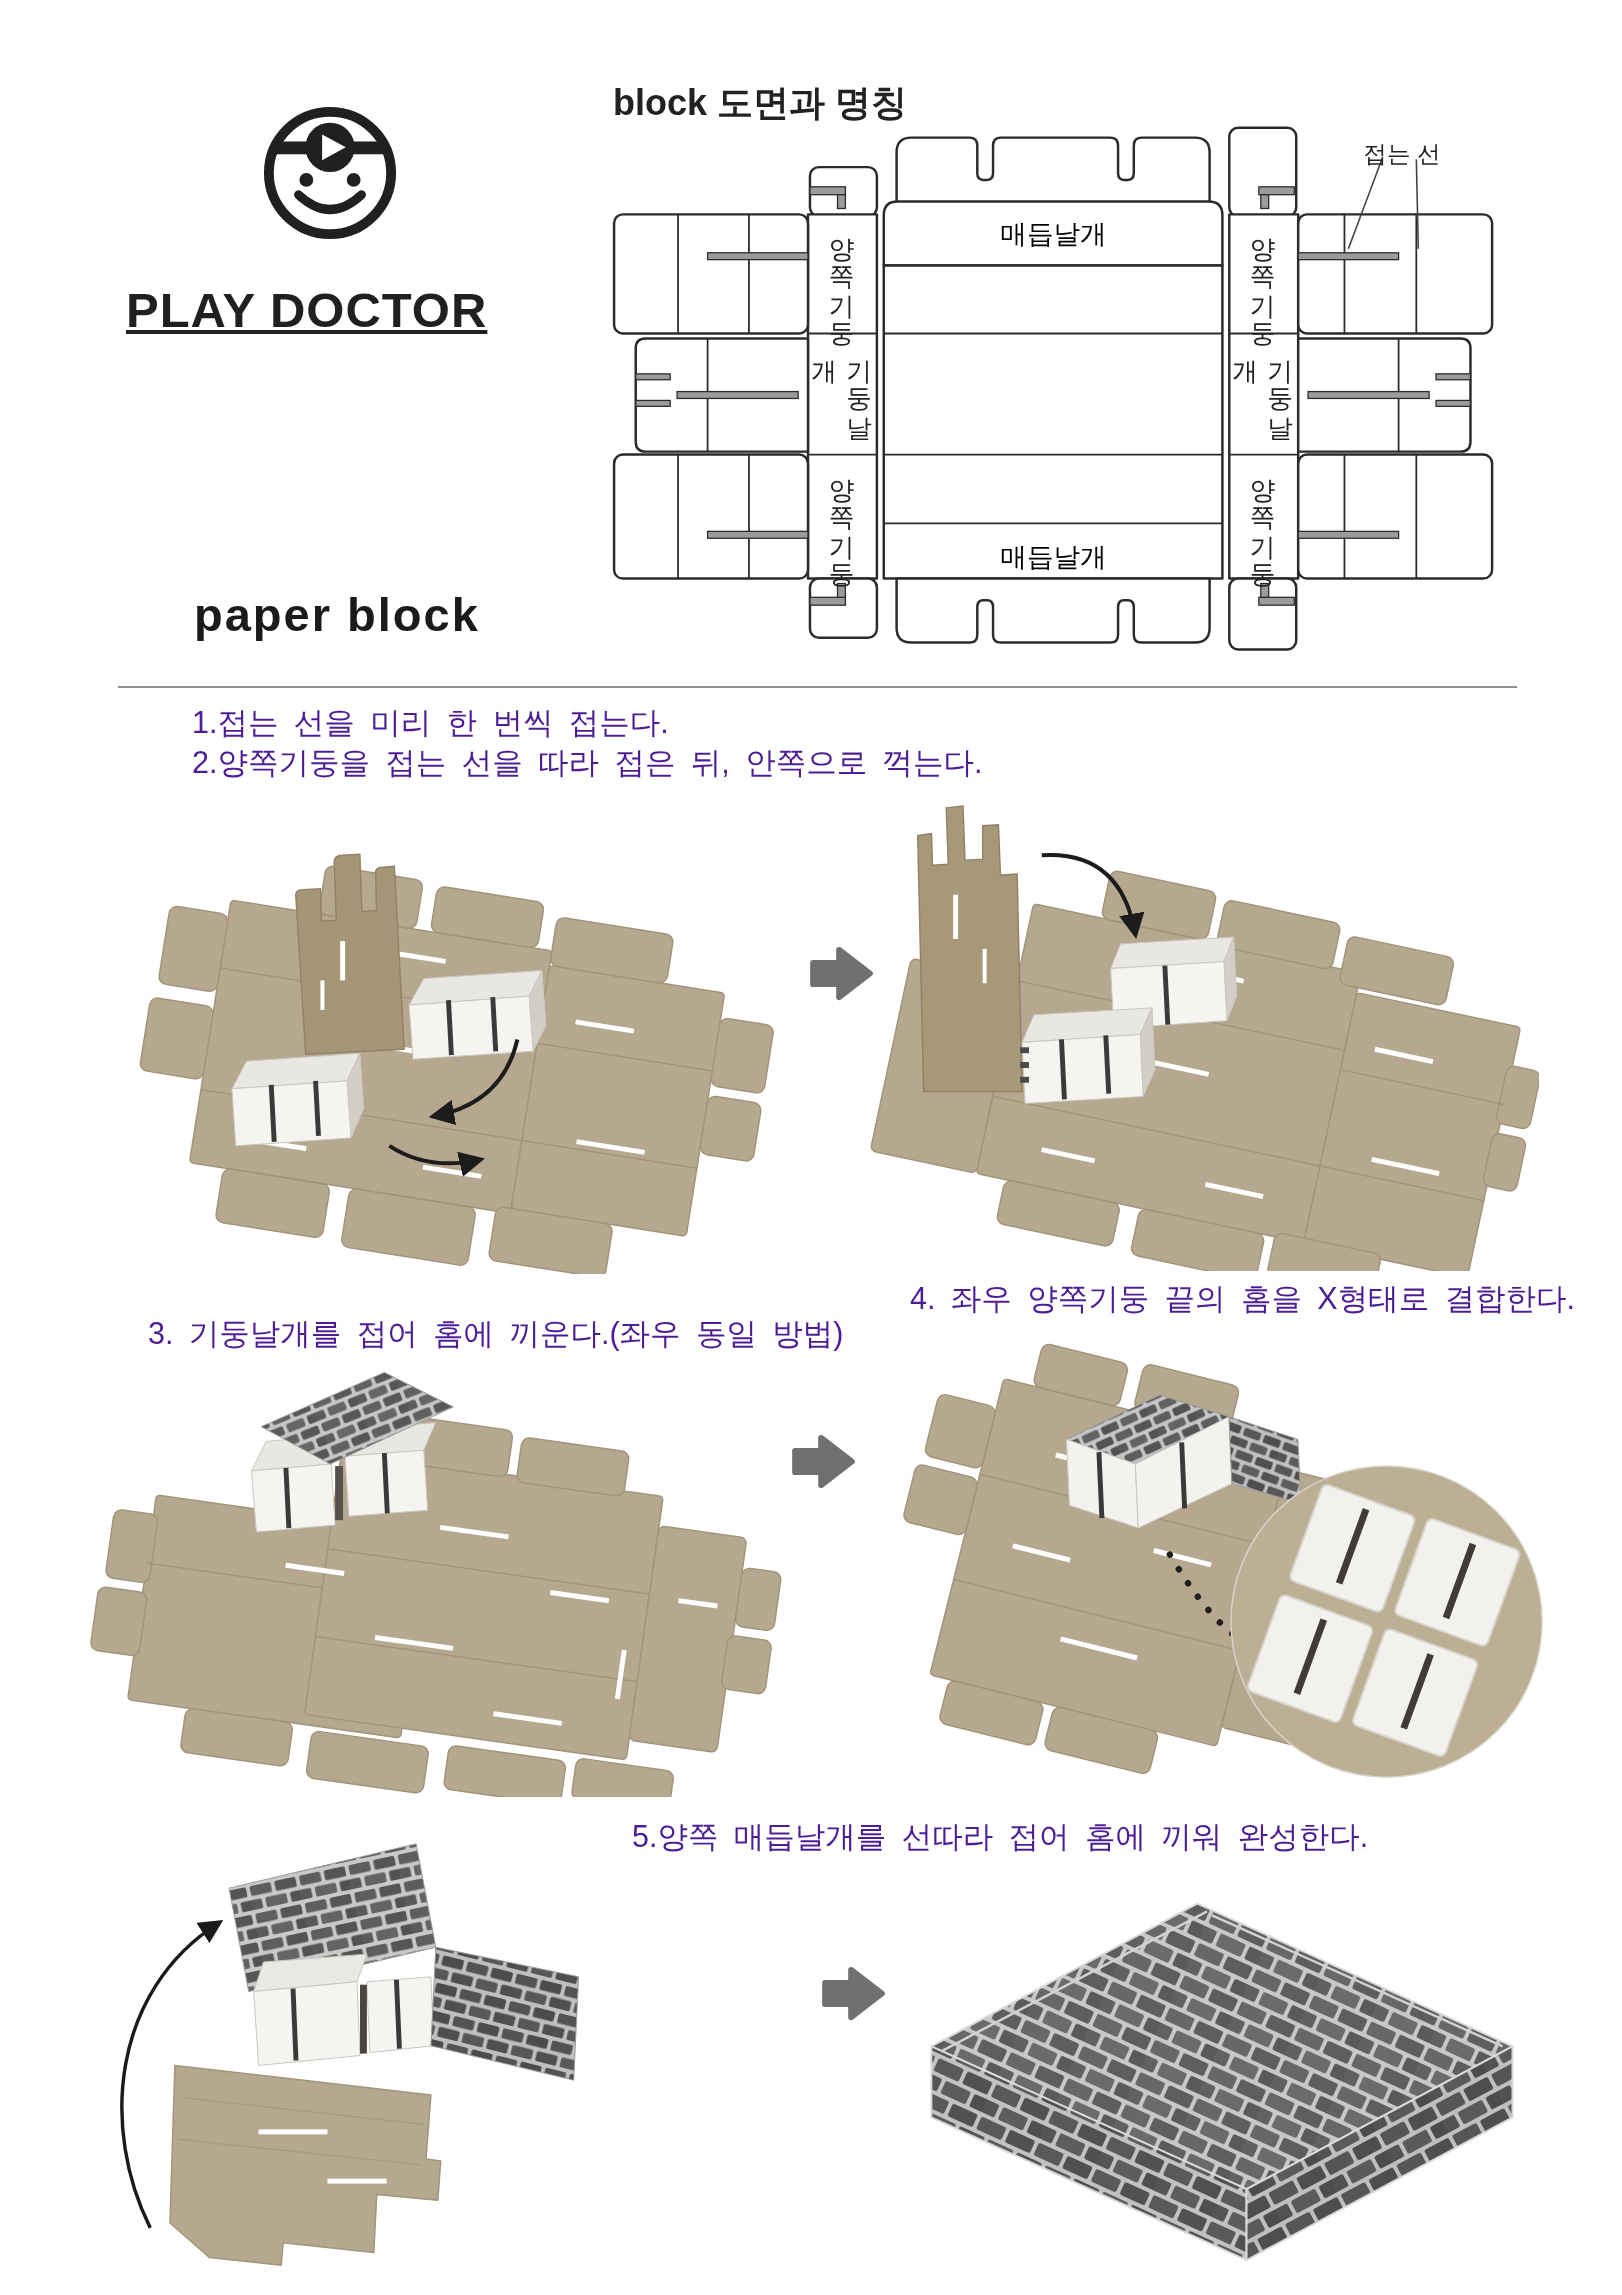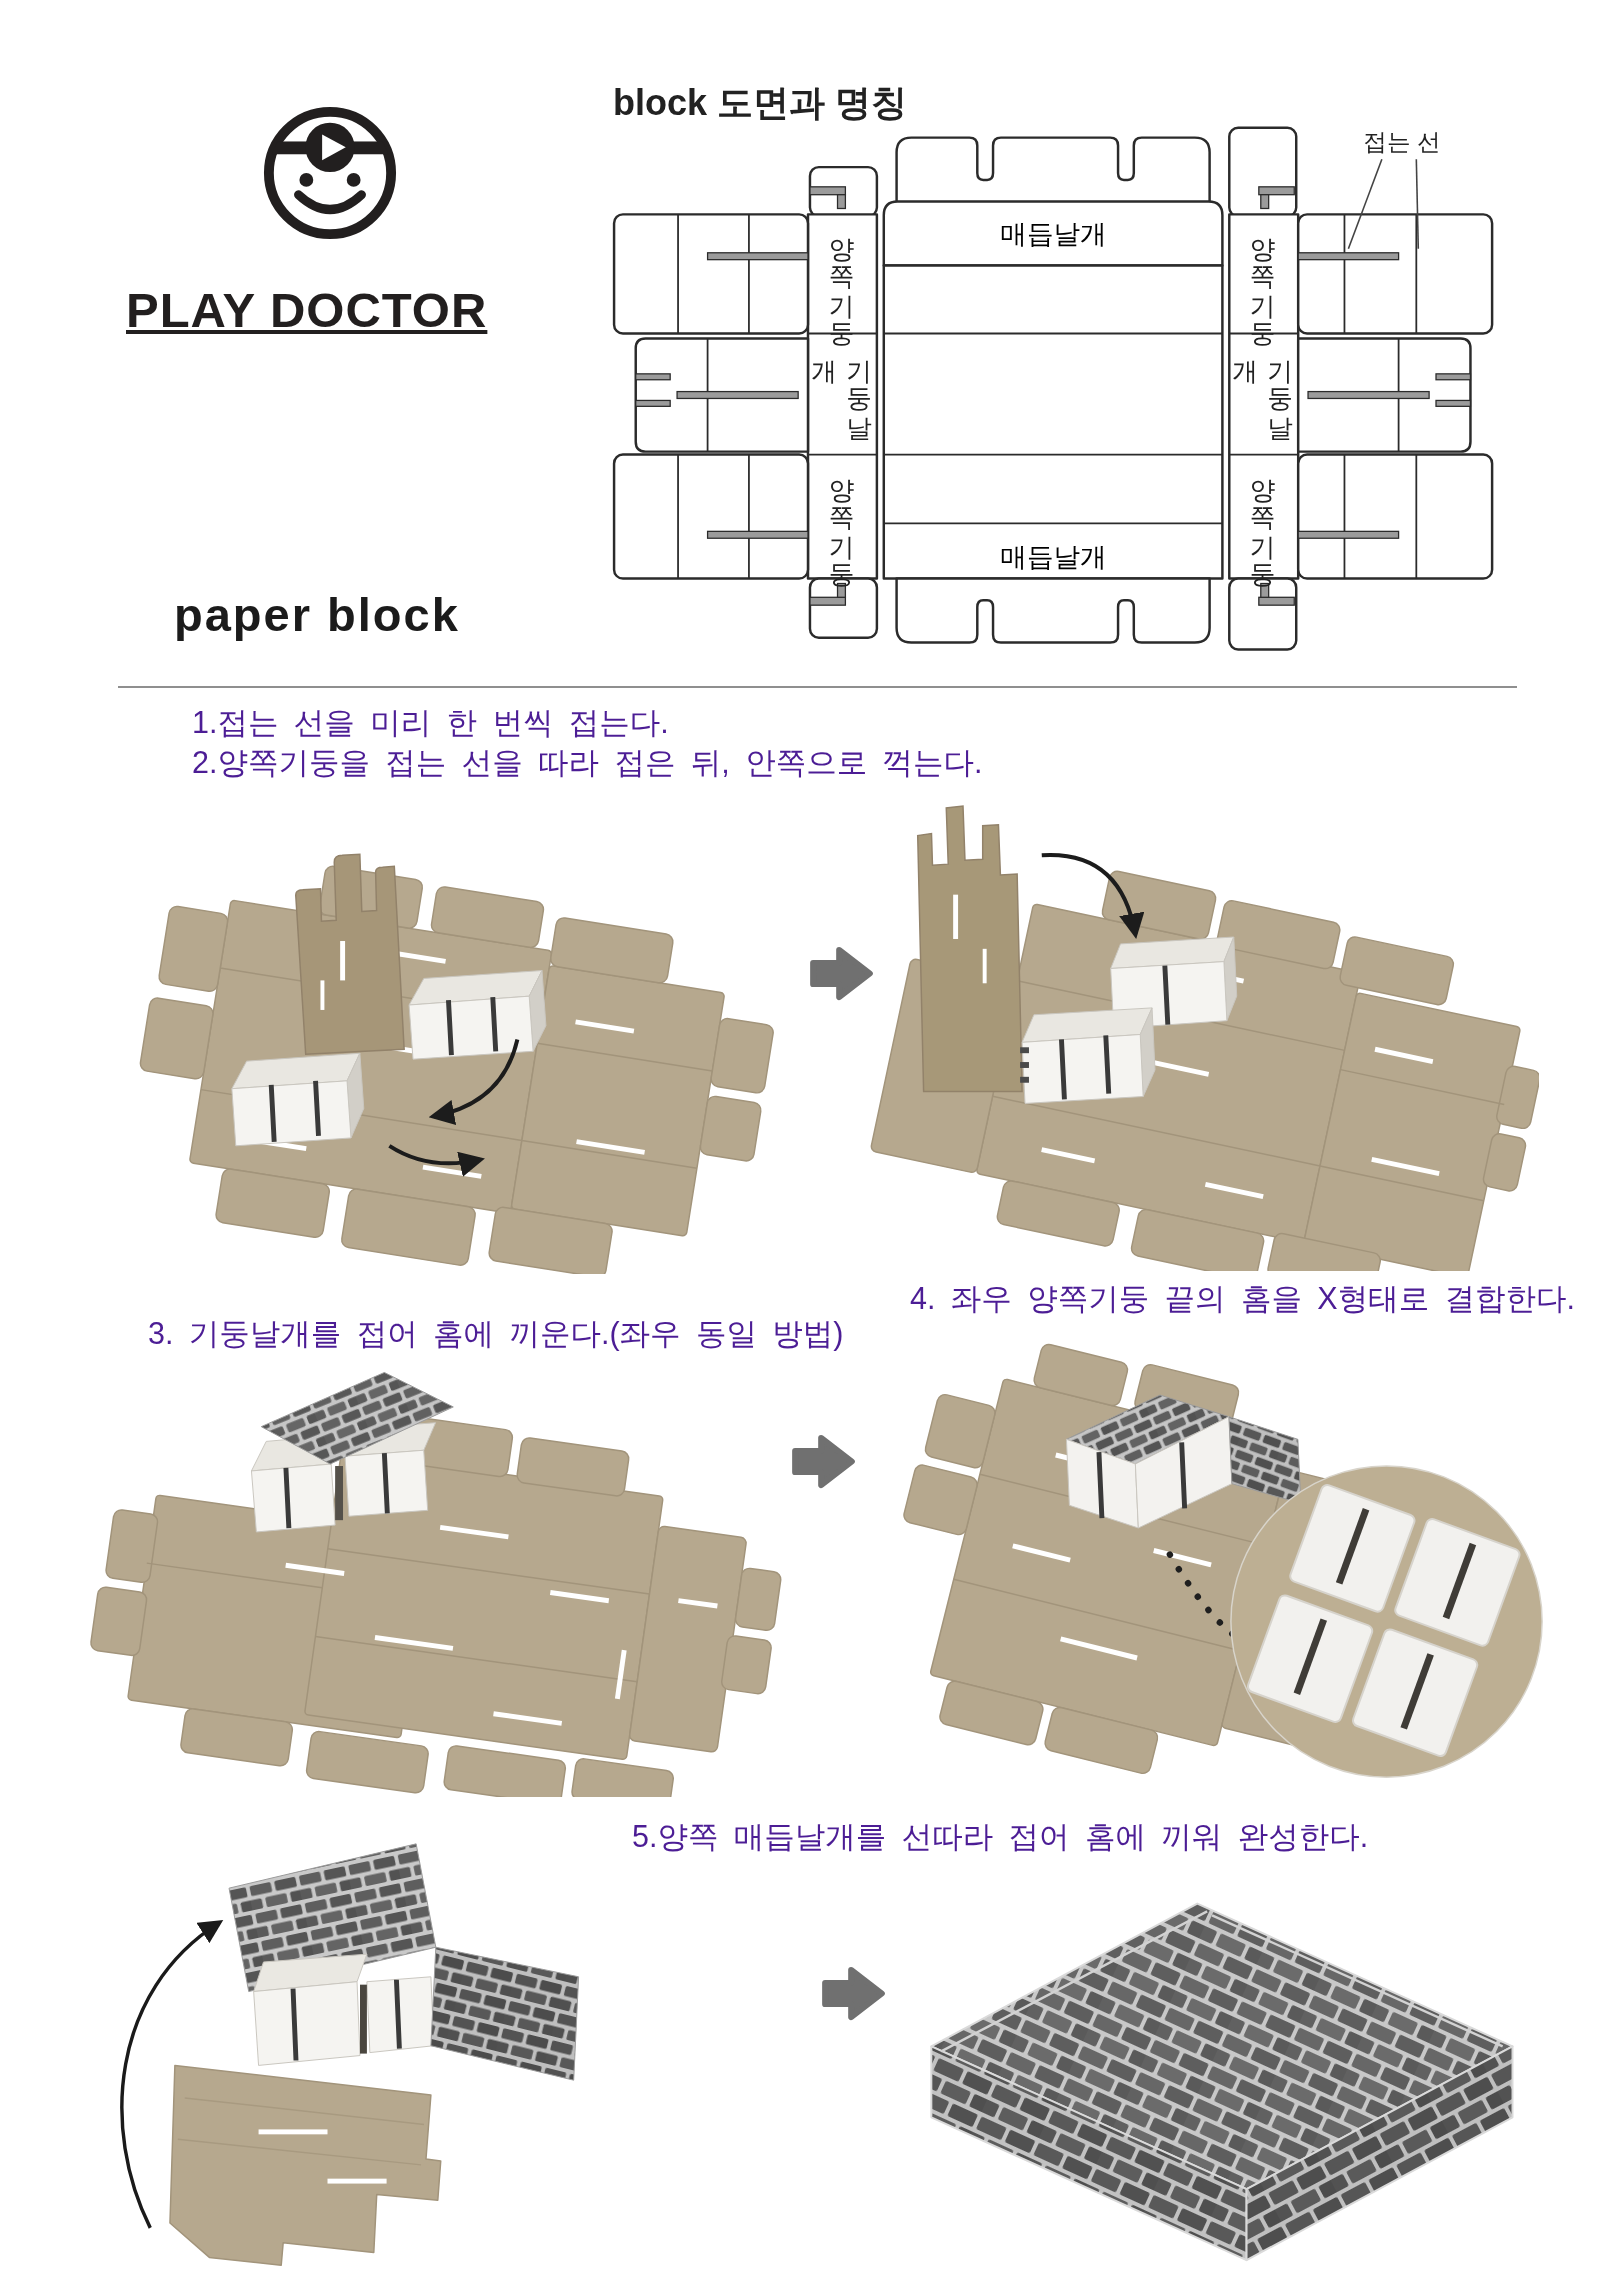--- a/index.html
+++ b/index.html
@@ -4,21 +4,21 @@
 <style>
   html,body{margin:0;padding:0;background:#e8e8e8;}
   .page{
     position:relative;width:1622px;height:2295px;background:#ffffff;
     font-family:"Liberation Sans", sans-serif;color:#1f1f1f;overflow:hidden;margin:0 auto;
   }
   .abs{position:absolute;}
   .brand-name{font-size:49px;font-weight:800;letter-spacing:1px;color:#221f1f;white-space:nowrap;text-decoration:underline;}
   .product-name{font-size:47px;font-weight:700;letter-spacing:2px;color:#1b1b1b;white-space:nowrap;}
   .diagram-title{font-size:36px;font-weight:600;color:#222;white-space:nowrap;}
-  .fold-label{font-size:23.6px;color:#222;white-space:nowrap;}
+  .fold-label{font-size:23.6px;color:#222;white-space:nowrap;margin-top:12px;}
   .step-text{font-size:30.5px;color:#4c1d95;white-space:nowrap;word-spacing:6.9px;}
   .vlabel{
     display:flex;align-items:center;justify-content:center;
     writing-mode:vertical-rl;text-orientation:upright;
     font-size:25.6px;letter-spacing:3px;color:#222;
   }
   .hlabel{display:flex;align-items:center;justify-content:center;font-size:26.6px;color:#000000;}
   .divider{border-top:2px solid #8f8f8f;height:0;}
   svg{display:block;}
 </style>
@@ -37,21 +37,21 @@
     <g clip-path="url(#logoClip)">
       <rect x="2" y="38" width="136" height="13" fill="#221f1f"></rect>
     </g>
     <circle cx="70" cy="44" r="25" fill="#221f1f"></circle>
     <path d="M62,31 L86,44 L62,57 Z" fill="#ffffff"></path>
     <circle cx="46" cy="77" r="7" fill="#221f1f"></circle>
     <circle cx="94" cy="77" r="7" fill="#221f1f"></circle>
     <path d="M38,92 Q70,122 102,92" fill="none" stroke="#221f1f" stroke-width="9" stroke-linecap="round"></path>
   </svg>
   <div class="abs brand-name" style="left:126px;top:282px;">PLAY DOCTOR</div>
-  <div class="abs product-name" style="left:174px;top:587px;">paper block</div>
+  <div class="abs product-name" style="left:194px;top:587px;">paper block</div>
 
   <div class="abs diagram-title" style="left:613px;top:79px;">block 도면과 명칭</div>
 
   <svg class="abs" style="left:611px;top:113px;" width="896" height="566" viewBox="0 0 910 575">
     <g stroke="#2b2b2b" stroke-width="2.5" fill="#ffffff" stroke-linejoin="round">
 
       <path d="M290,92 L290,40 Q290,25 305,25 L364,25 Q372,25 372,33 L372,61 Q372,68 378,68 L382,68 Q388,68 388,61 L388,33 Q388,25 396,25 L507,25 Q515,25 515,33 L515,61 Q515,68 521,68 L525,68 Q531,68 531,61 L531,33 Q531,25 539,25 L593,25 Q608,25 608,40 L608,92 Z"></path>
 
       <rect x="202" y="55" width="68" height="50" rx="9"></rect>
       <rect x="628" y="15" width="68" height="90" rx="9"></rect>

